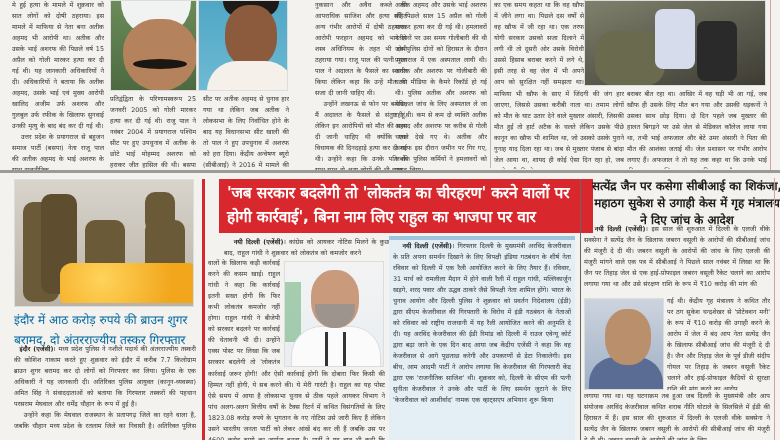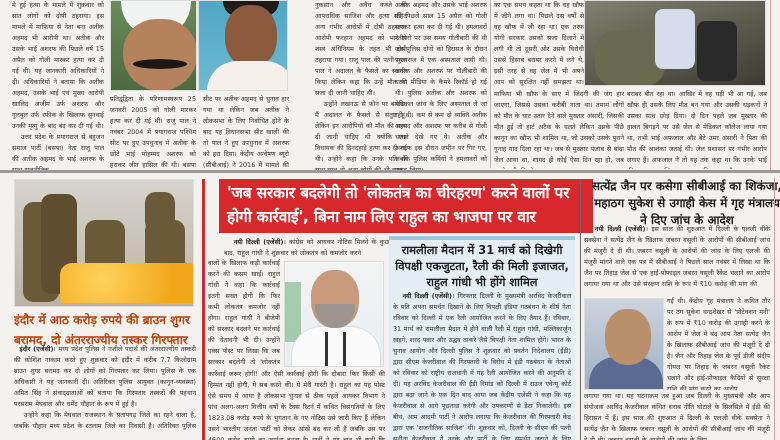--- a/index.html
+++ b/index.html
@@ -34,21 +34,21 @@
   .p-rahul .beard { position:absolute; left:30px; top:42px; width:40px; height:24px; background:#9d958d; border-radius:0 0 20px 20px; }
   .p-rahul .shirt { position:absolute; left:6px; top:64px; width:90px; height:44px; background:#fbfbfb; border:1px solid #ddd; border-radius:30px 30px 0 0; }
   .p-rahul .logo { position:absolute; left:0; top:20px; width:16px; height:60px; background:#49a05a; opacity:.45; }
   .p-jain { background: linear-gradient(180deg,#cdd4de 0%,#9fb0c6 100%); }
   .p-jain .face { position:absolute; left:20px; top:10px; width:46px; height:56px; background:#b98f6c; border-radius:45%; }
   .p-jain .shirt { position:absolute; left:4px; top:58px; width:74px; height:50px; background:#5b6c94; border-radius:26px 26px 0 0; }
 
   .red-head { background:#d8272d; color:#fff; font-weight:bold; font-size:15.5px; line-height:24px; padding:2px 8px; letter-spacing:-0.2px; }
   .blue-box { background:#e4eef5; border-top:4px solid #9ec4de; }
   .blue-head { font-weight:bold; font-size:11.4px; line-height:16px; text-align:center; color:#1e1e1e; padding:2px 2px 0; }
-  .black-head { font-weight:bold; font-size:13px; line-height:19px; color:#c2410c; }
+  .black-head { font-weight:normal; font-size:13px; line-height:19px; color:#0369a1; }
   .side-head { font-weight:bold; font-size:11.8px; line-height:17px; color:#1a1a1a; text-align:center; }
 </style>
 </head>
 <body>
 
 <div class="abs txt" style="left:12px;top:0;width:92px;height:170px;">
   <span>मे हुई हत्या के मामले में शुक्रवार को सात लोगों को दोषी ठहराया। इस मामले में माफिया से नेता बना अतीक अहमद भी आरोपी था। अतीक और उसके भाई अशरफ की पिछले वर्ष 15 अप्रैल को गोली मारकर हत्या कर दी गई थी। यह जानकारी अधिकारियों ने दी। अधिकारियों ने बताया कि अतीक अहमद, उसके भाई एवं मुख्य आरोपी खालिद अजीम उर्फ अशरफ और गुलबुल उर्फ रफीक के खिलाफ सुनवाई उनकी मृत्यु के बाद बंद कर दी गई थी।</span><br>&nbsp;&nbsp;&nbsp;<span>उत्तर प्रदेश के प्रयागराज से बहुजन समाज पार्टी (बसपा) नेता राजू पाल की अतीक अहमद के भाई अशरफ के साथ राजनीतिक</span>
 </div>
 
 <div class="abs photo p-atiq" style="left:110px;top:0;width:87px;height:91px;">
@@ -112,21 +112,20 @@
   <div class="logo"></div>
     <div class="shirt"></div>
     <div class="face"></div>
     <div class="beard"></div>
   <div style="position:absolute;left:40px;top:70px;width:3px;height:36px;background:#333;"></div>
   <div style="position:absolute;left:58px;top:70px;width:3px;height:36px;background:#333;"></div>
 </div>
 <div class="abs txt" style="left:208px;top:369px;width:177px;height:71px;">कार्रवाई जरूर होगी! और ऐसी कार्रवाई होगी कि दोबारा फिर किसी की हिम्मत नहीं होगी, ये सब करने की। ये मेरी गारंटी है। राहुल का यह पोस्ट ऐसे समय में आया है लोकसभा चुनाव से ठीक पहले आयकर विभाग ने पांच अलग-अलग वित्तीय वर्षों के टैक्स रिटर्न में कथित विसंगतियों के लिए 1823.08 करोड़ रुपये के भुगतान के नए नोटिस उसे जारी किए हैं लेकिन उसने भारतीय जनता पार्टी को लेकर आंखें बंद कर ली हैं जबकि उस पर 4600 करोड़ रुपये का जुर्माना बनता है। पार्टी ने यह बात भी कही कि लोकतंत्र</div>
 
 <div class="abs blue-box" style="left:389px;top:236px;width:186px;height:204px;">
-  <div class="blue-head">रामलीला मैदान में 31 मार्च को दिखेगी विपक्षी एकजुटता, रैली की मिली इजाजत, राहुल गांधी भी होंगे शामिल</div>
   <div class="txt" style="padding:1px 4px;">
     &nbsp;&nbsp;&nbsp;<span class="dateline">नयी दिल्ली (एजेंसी)</span><span>। गिरफ्तार दिल्ली के मुख्यमंत्री अरविंद केजरीवाल के प्रति अपना समर्थन दिखाने के लिए विपक्षी इंडिया गठबंधन के शीर्ष नेता रविवार को दिल्ली में एक रैली आयोजित करने के लिए तैयार हैं। रविवार, 31 मार्च को रामलीला मैदान में होने वाली रैली में राहुल गांधी, मल्लिकार्जुन खड़गे, शरद पवार और उद्धव ठाकरे जैसे विपक्षी नेता शामिल होंगे। भारत के चुनाव आयोग और दिल्ली पुलिस ने शुक्रवार को प्रवर्तन निदेशालय (ईडी) द्वारा सीएम केजरीवाल की गिरफ्तारी के विरोध में इंडी गठबंधन के नेताओं को रविवार को राष्ट्रीय राजधानी में यह रैली आयोजित करने की अनुमति दे दी। यह अरविंद केजरीवाल की ईडी रिमांड को दिल्ली में राउज एवेन्यू कोर्ट द्वारा बढ़ा जाने के एक दिन बाद आया जब केंद्रीय एजेंसी ने कहा कि वह केजरीवाल से आगे पूछताछ करेगी और उपकरणों से डेटा निकालेगी। इस बीच, आम आदमी पार्टी ने आरोप लगाया कि केजरीवाल की गिरफ्तारी केंद्र द्वारा एक 'राजनीतिक साजिश' थी। शुक्रवार को, दिल्ली के सीएम की पत्नी सुनीता केजरीवाल ने उनके और पार्टी के लिए समर्थन जुटाने के लिए 'केजरीवाल को आशीर्वाद' नामक एक व्हाट्सएप अभियान शुरू किया</span>
   </div>
 </div>
 
 <div class="rule-v" style="left:580px;top:179px;height:261px;background:#666;"></div>
 
 <div class="abs side-head" style="left:584px;top:178px;width:190px;height:54px;margin-left:8px;">सत्येंद्र जैन पर कसेगा सीबीआई का शिकंजा, महाठग सुकेश से उगाही केस में गृह मंत्रालय ने दिए जांच के आदेश</div>
 <div class="abs txt" style="left:584px;top:224px;width:186px;height:65px;">
   &nbsp;&nbsp;&nbsp;<span class="dateline">नयी दिल्ली (एजेंसी)</span><span>। इस साल की शुरुआत में दिल्ली के एलजी वीके सक्सेना ने सत्येंद्र जैन के खिलाफ जबरन वसूली के आरोपों की सीबीआई जांच की मंजूरी दे दी थी। जबरन वसूली के आरोपों की जांच के लिए एलजी की मंजूरी मांगने वाले एक पत्र में सीबीआई ने पिछले साल नवंबर में लिखा था कि जैन पर तिहाड़ जेल से एक हाई-प्रोफाइल जबरन वसूली रैकेट चलाने का आरोप लगाया गया था और उसे संरक्षण राशि के रूप में ₹10 करोड़ की मांग की</span>

